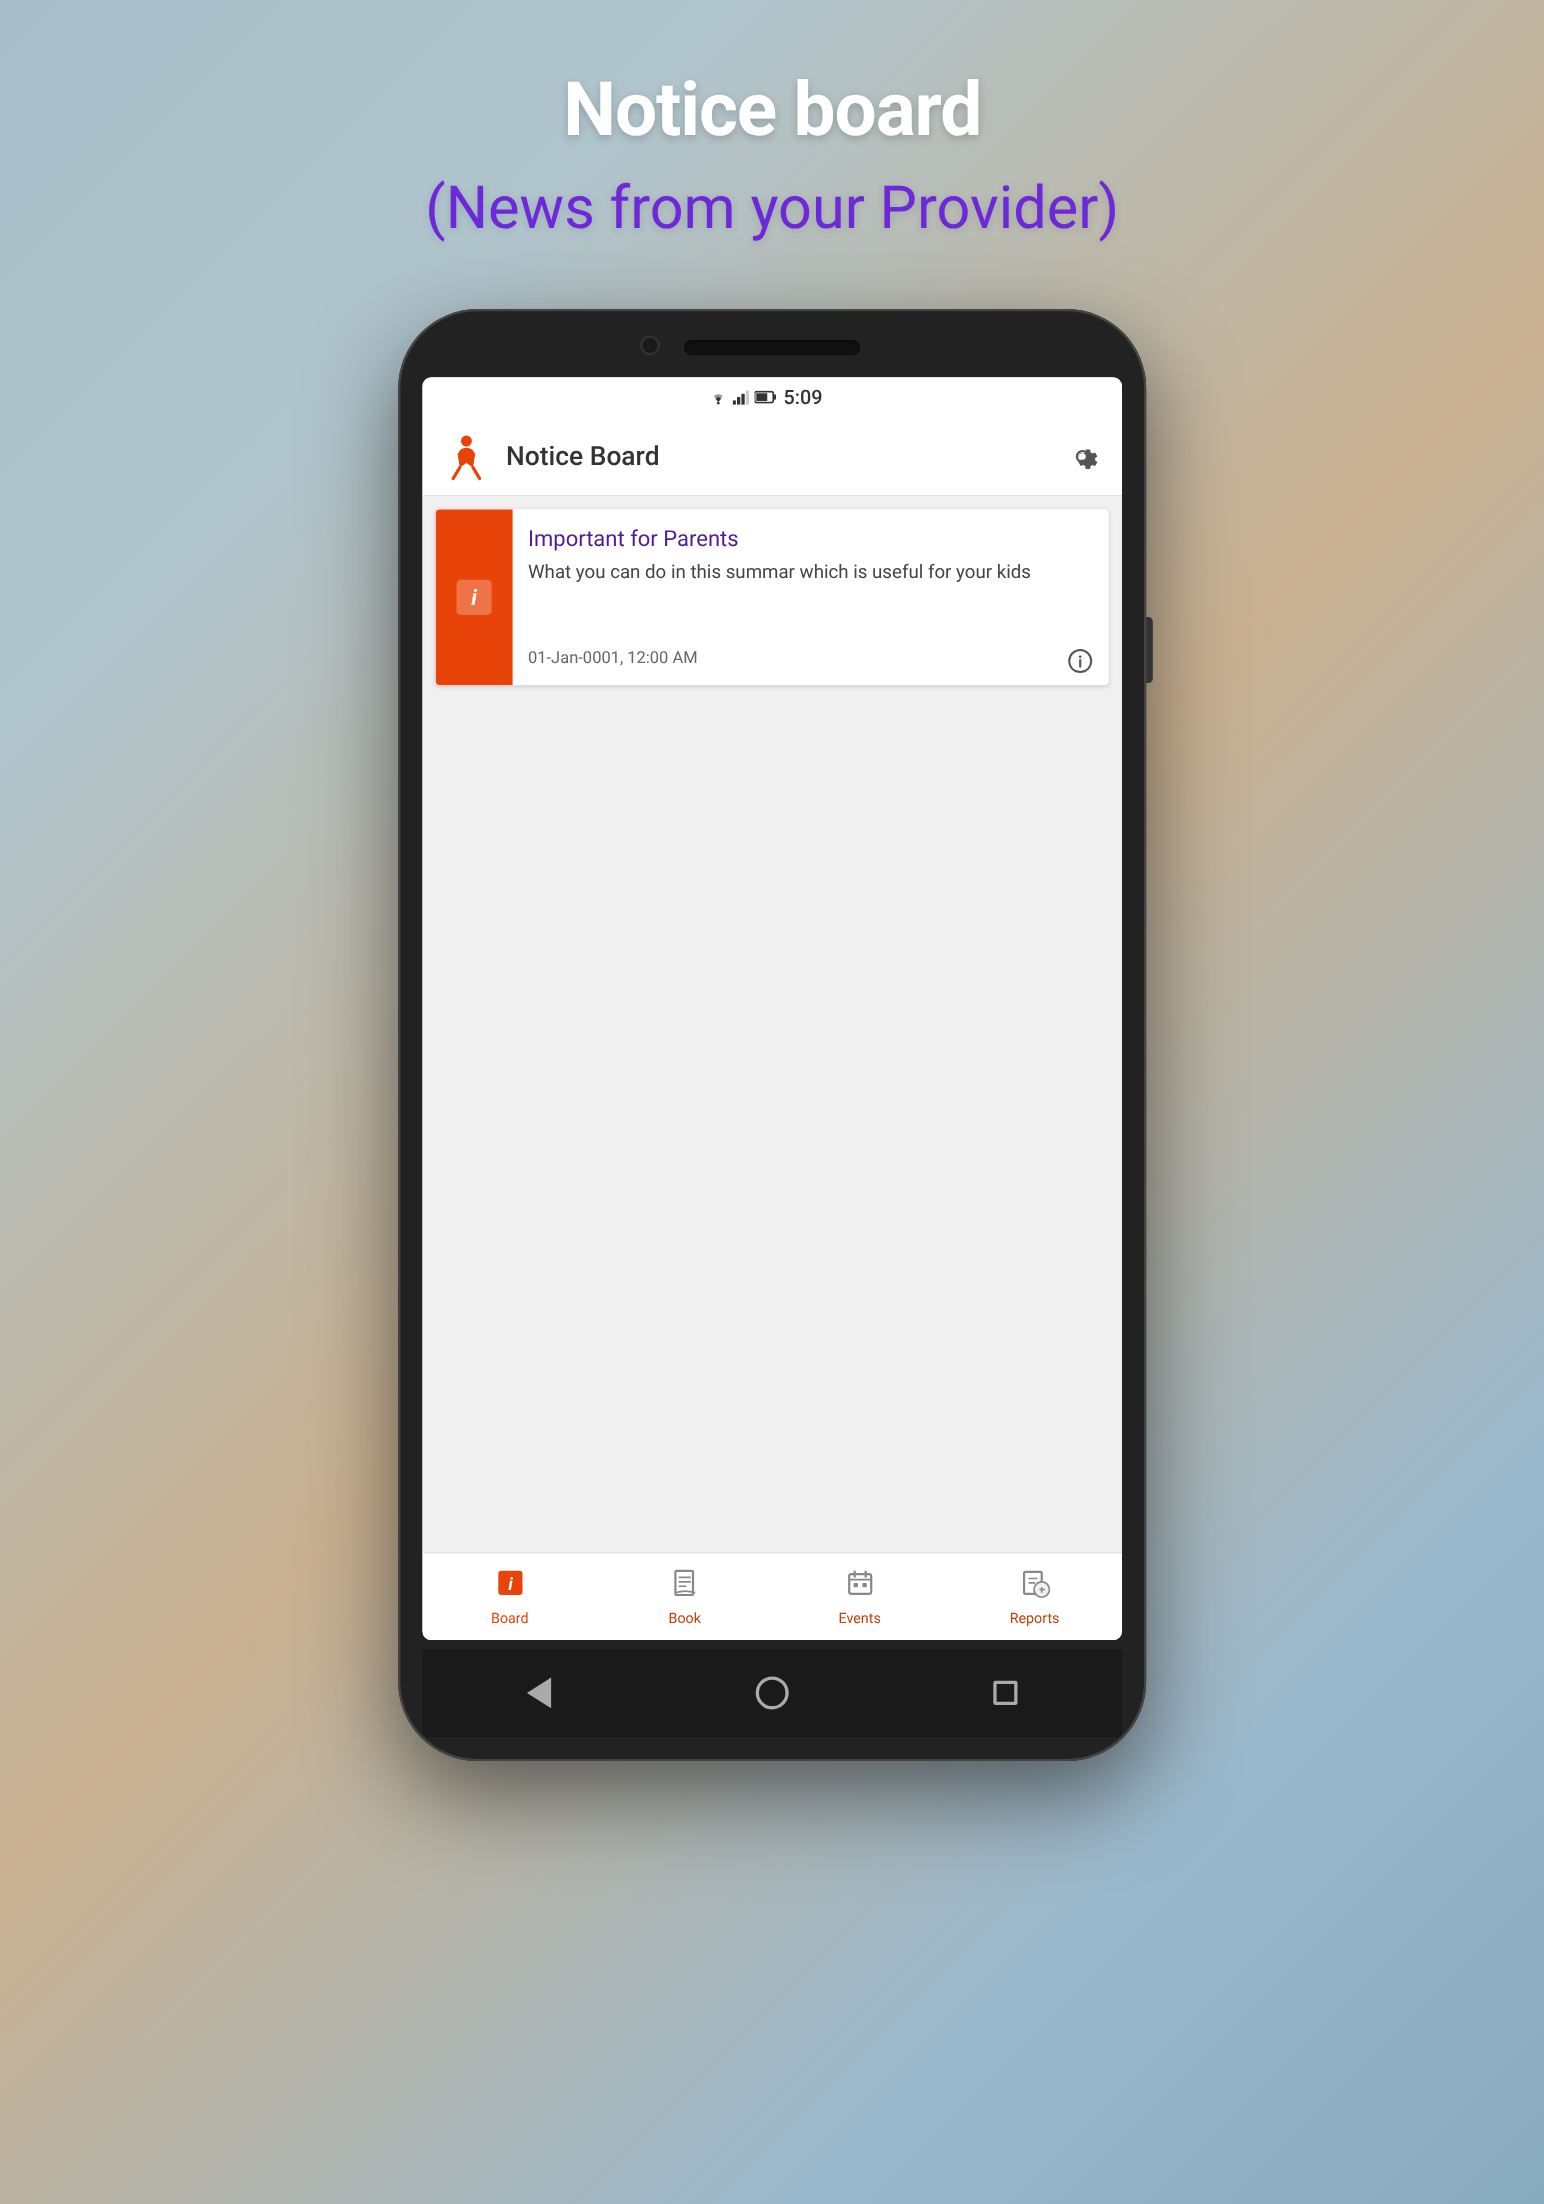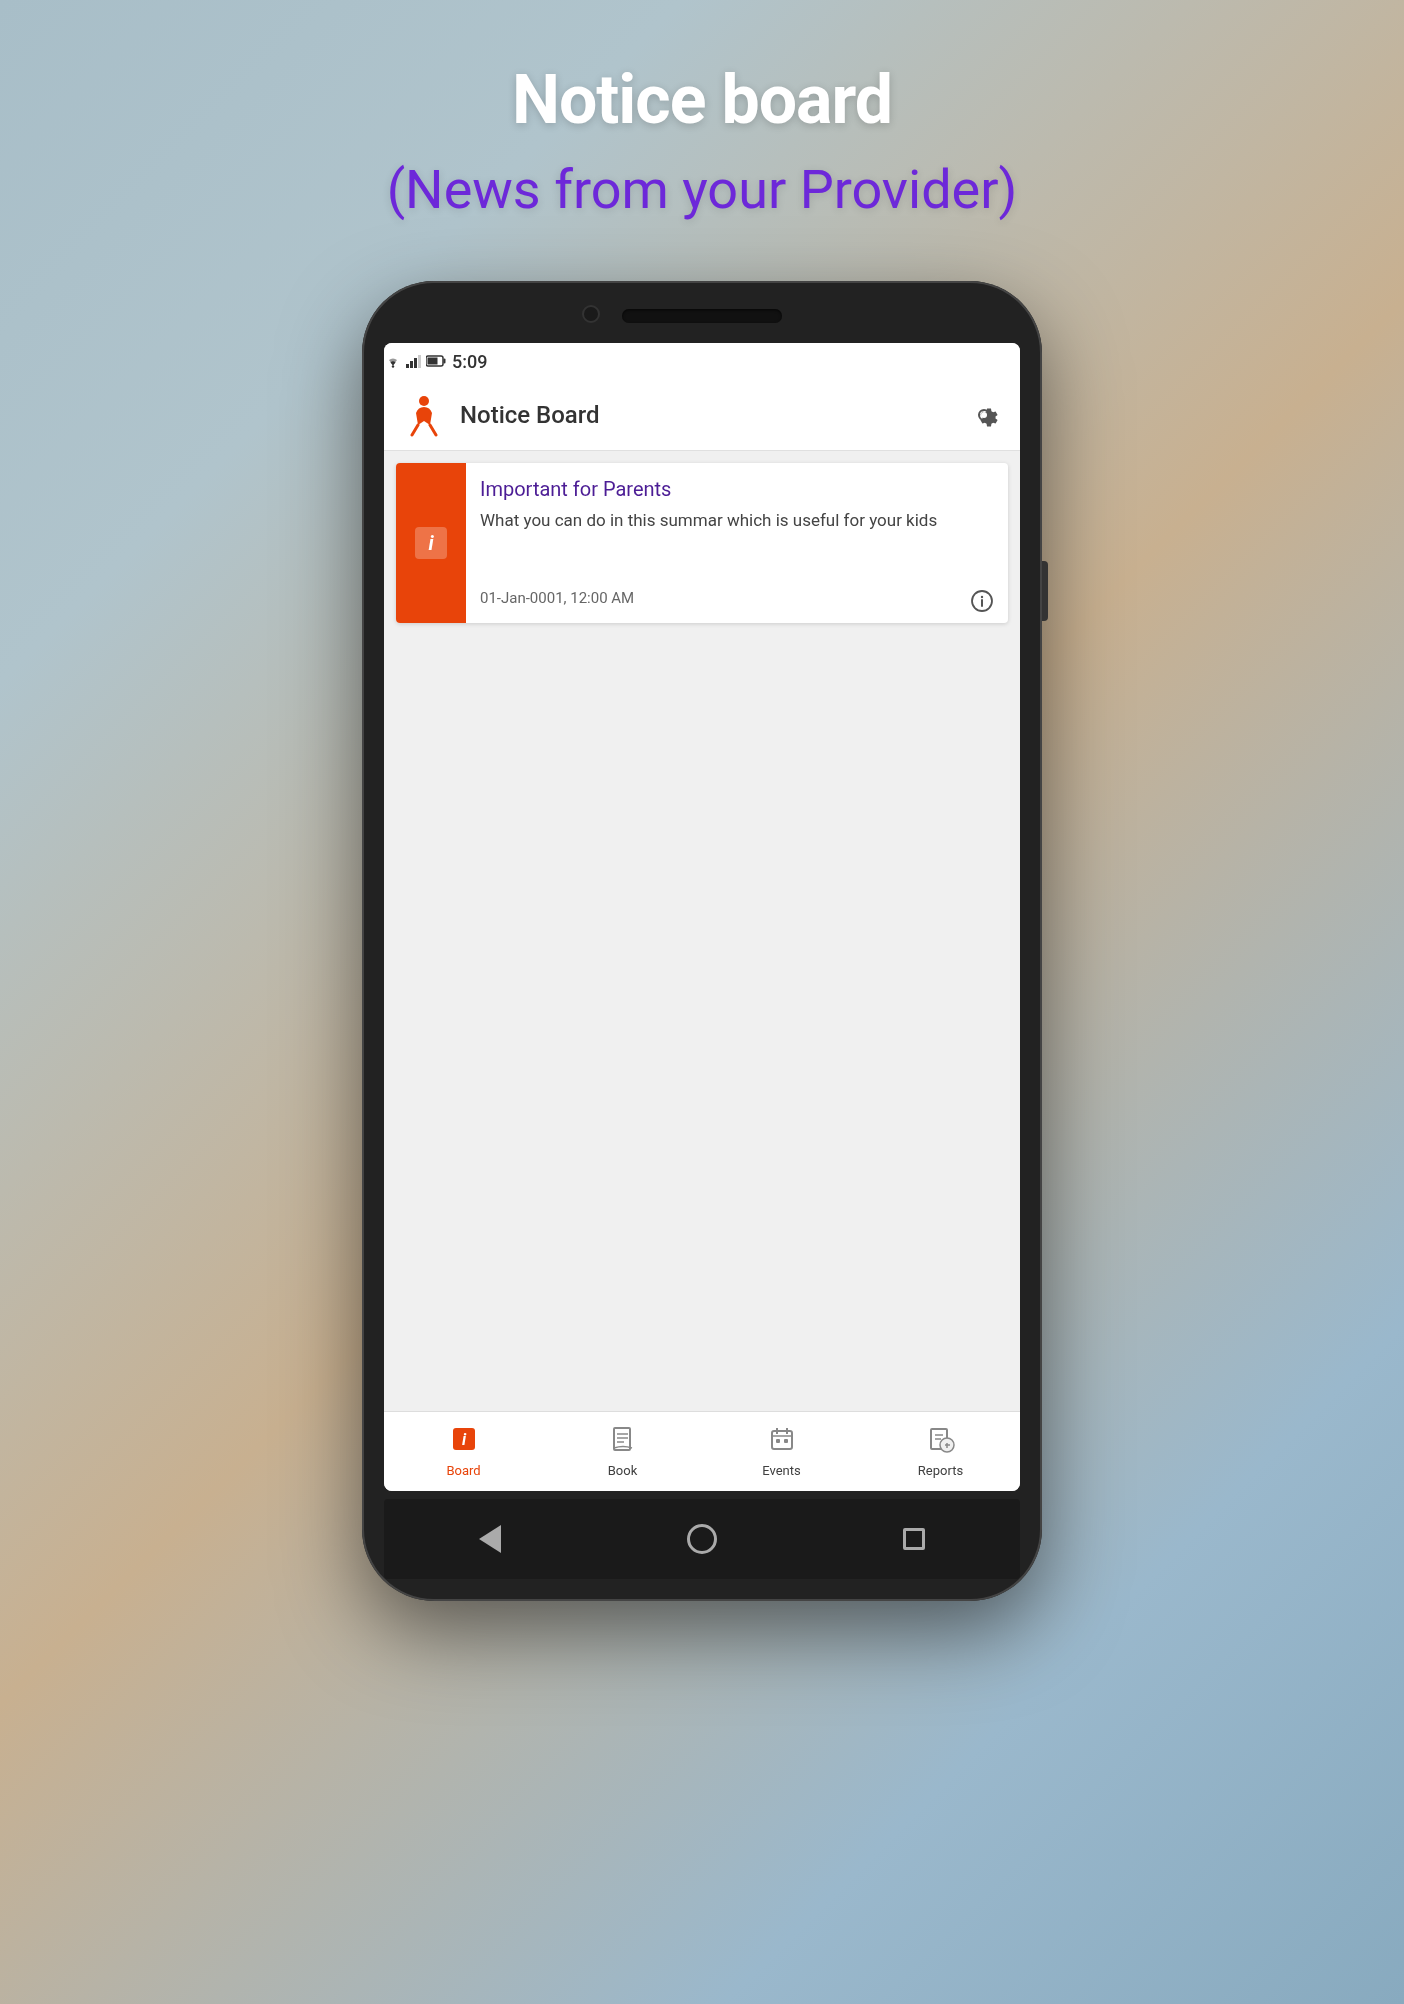--- a/index.html
+++ b/index.html
@@ -98,21 +98,21 @@
       background: #333;
       border-radius: 0 4px 4px 0;
     }
 
     
     .status-bar {
       background: #fff;
       height: 36px;
       display: flex;
       align-items: center;
-      justify-content: flex-start;
+      justify-content: center;
       padding-right: 12px;
       gap: 6px;
       flex-shrink: 0;
     }
 
     .status-time {
       font-size: 18px;
       font-weight: 500;
       color: #333;
     }
@@ -254,21 +254,21 @@
       font-size: 26px;
       color: #888;
     }
 
     .nav-item.active .nav-icon {
       color: #e8440a;
     }
 
     .nav-label {
       font-size: 13px;
-      color: #404040;
+      color: #c2410c;
     }
 
     
     .phone-home-area {
       position: absolute;
       bottom: 22px;
       left: 22px;
       right: 22px;
       height: 80px;
       background: #1a1a1a;

